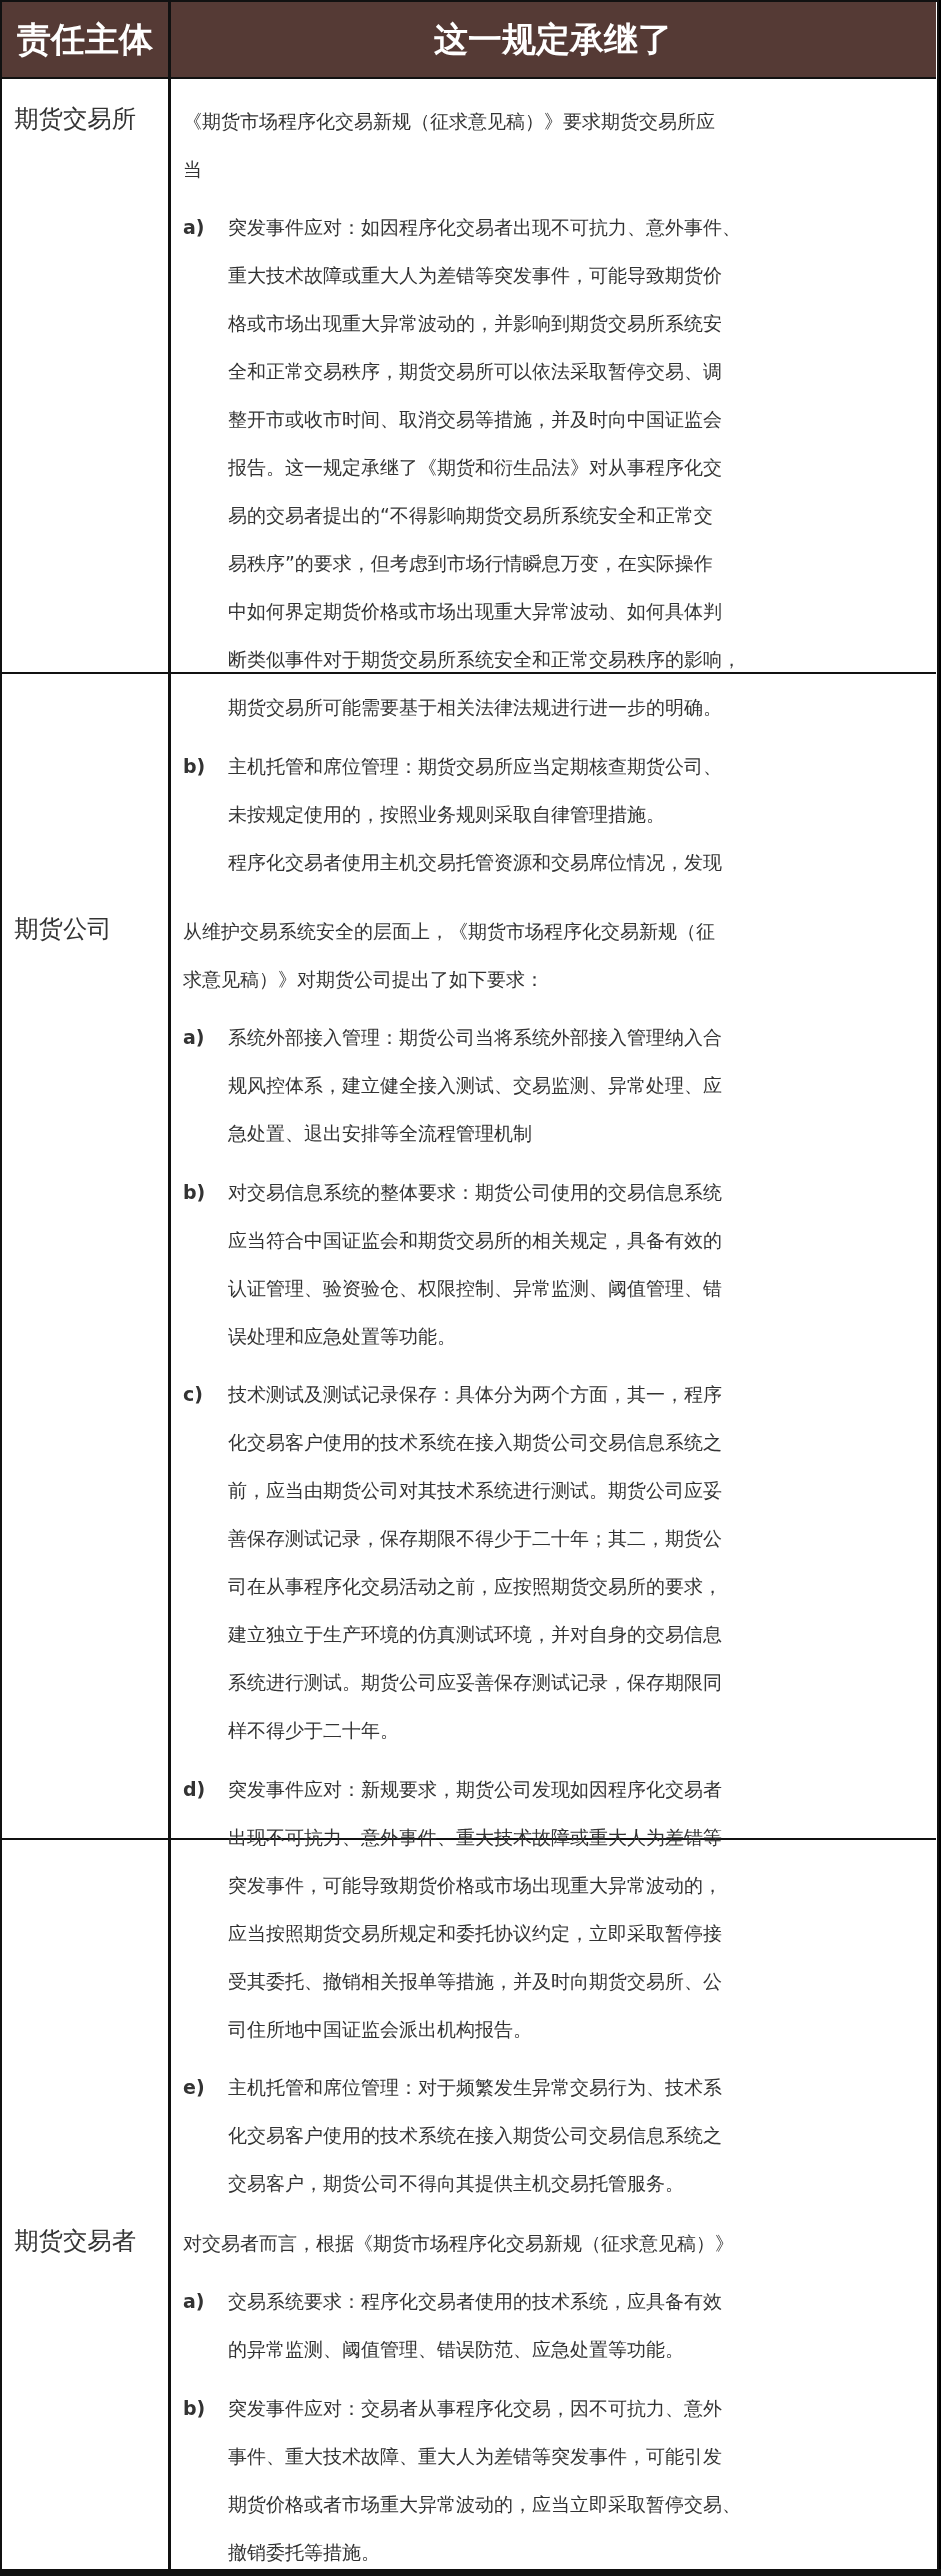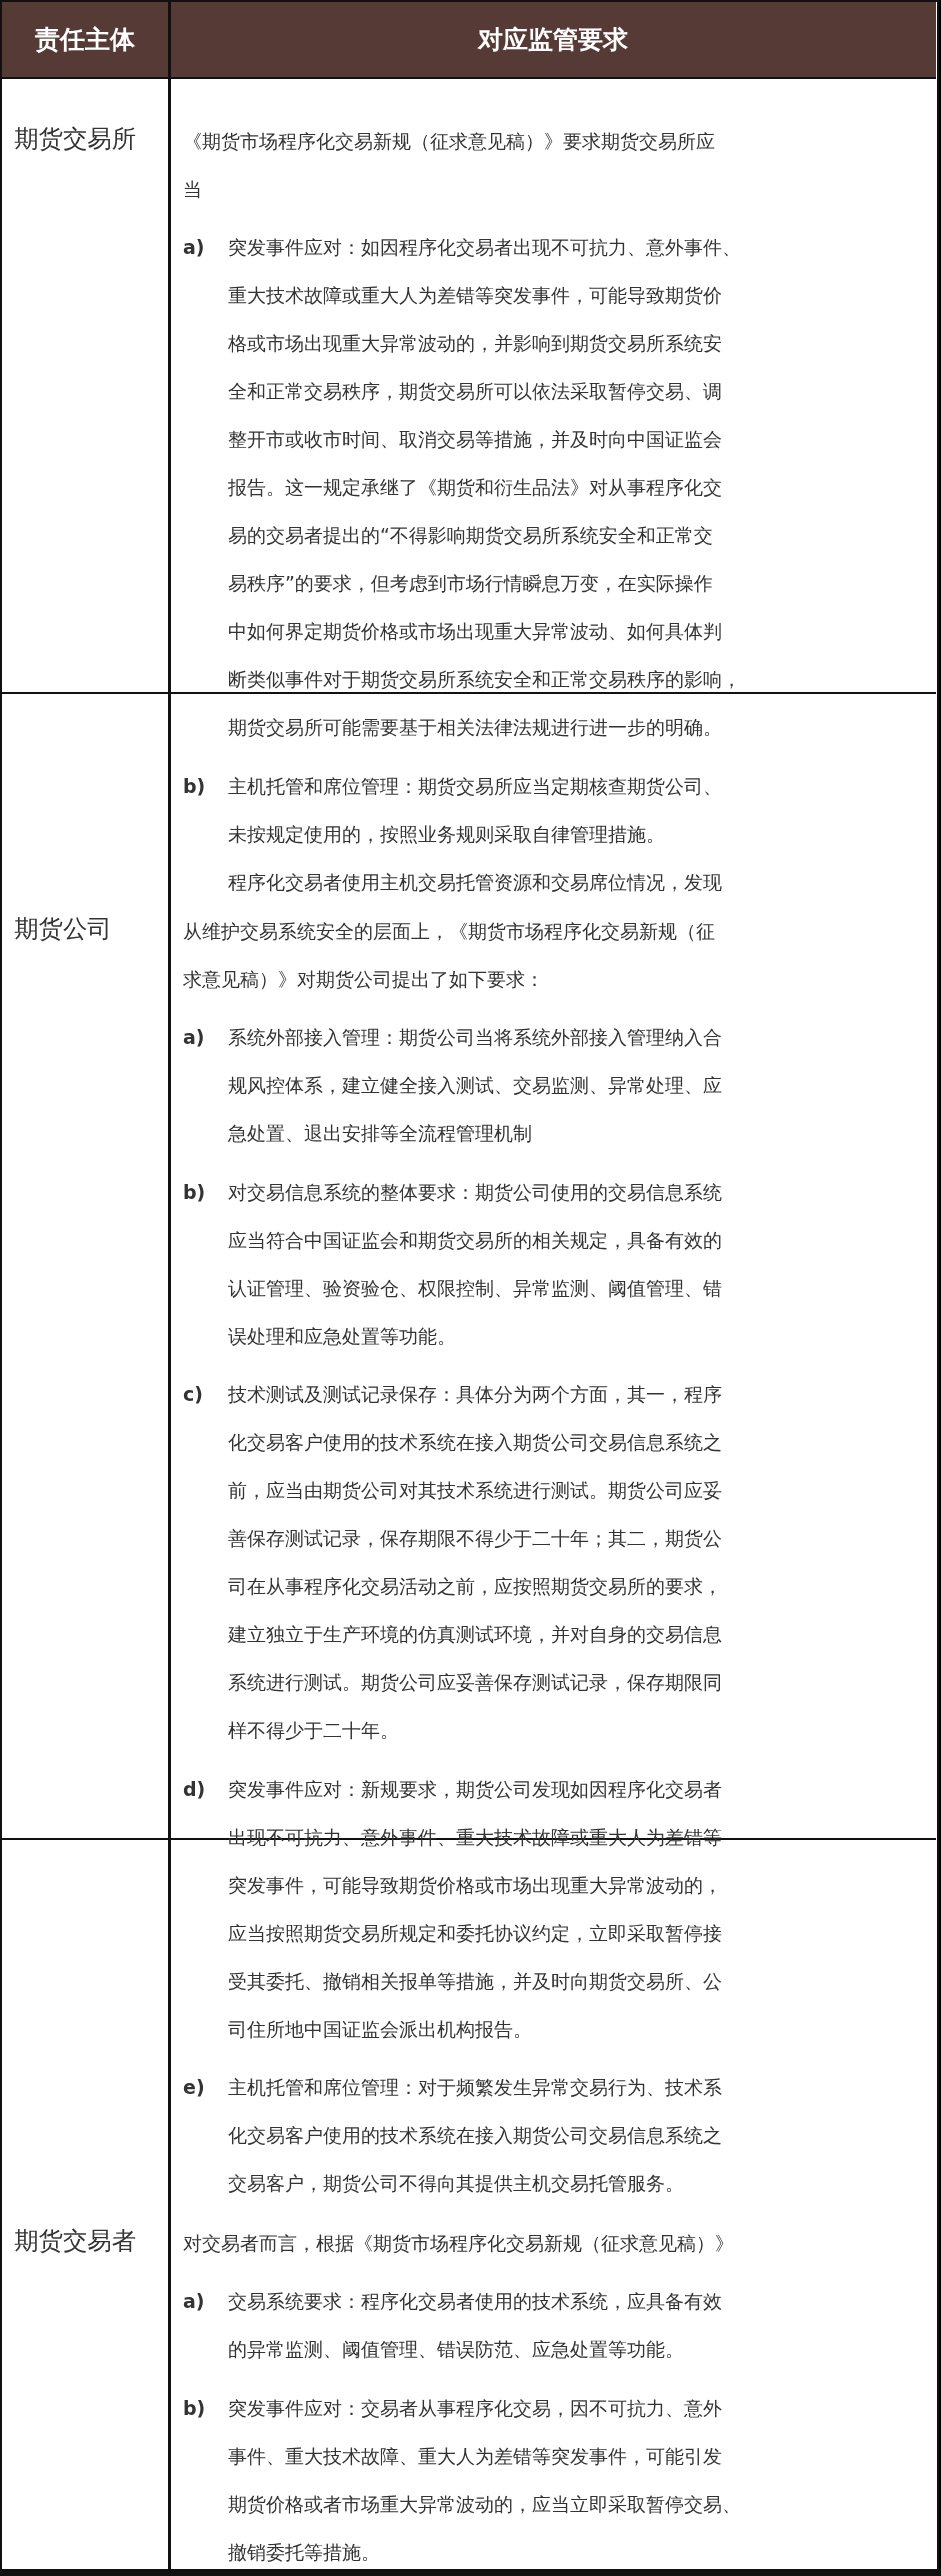--- a/index.html
+++ b/index.html
@@ -9,21 +9,21 @@
     background: #fff; box-sizing: border-box;
     border-left: 2.6px solid #111; border-right: 2.6px solid #111; border-top: 2.6px solid #111;
     overflow: visible;
   }
   .header {
     position: absolute; left: 0; top: 0; width: 934px; height: 75px;
     background: #553a35; border-bottom: 2.6px solid #111;
   }
   .hcell {
     position: absolute; top: 0; height: 75px; line-height: 75px;
-    color: #fff; font-weight: bold; font-size: 25px; text-align: center;
+    color: #fff; font-weight: bold; font-size: 34px; text-align: center;
     font-family: "DejaVu Sans", sans-serif;
   }
   .hcell.c1 { left: 0; width: 166px; }
   .hcell.c2 { left: 168px; width: 766px; }
   .vdiv { position: absolute; left: 166px; top: 0; width: 2.6px; height: 2569px; background: #111; }
   .row { position: absolute; left: 0; width: 934px; border-bottom: 2.6px solid #111; box-sizing: border-box; }
   .subject {
     position: absolute; left: 12.2px; top: 24.4px; font-size: 24.4px; color: #333;
     font-family: "DejaVu Sans", sans-serif; white-space: nowrap; line-height: 42px;
   }
@@ -37,26 +37,26 @@
   .item .body { margin-left: 45px; }
   .b { font-weight: normal; }
   .bottom-band { position: absolute; left: 0; top: 2569px; width: 941px; height: 7px; background: #111; }
 </style>
 </head>
 <body>
 
 <div class="table">
   <div class="header">
     <div class="hcell c1">责任主体</div>
-    <div class="hcell c2">对应监管要求</div>
+    <div class="hcell c2">这一规定承继了</div>
   </div>
   <div class="vdiv"></div>
 
   <div id="rows">
-      <div class="row" style="top: 92px; height: 600px;">
+      <div class="row" style="top: 72px; height: 600px;">
         <div class="subject">期货交易所</div>
         <div class="content">
           <div class="line">《期货市场程序化交易新规（征求意见稿）》要求期货交易所应</div>
           <div class="line">当</div>
           <div class="item">
             <span class="marker">a)</span>
             <div class="body">
               <div class="line"><span class="b">突发事件应对：</span><span>如因程序化交易者出现不可抗力、意外事件、</span></div>
               <div class="line">重大技术故障或重大人为差错等突发事件，可能导致期货价</div>
               <div class="line">格或市场出现重大异常波动的，并影响到期货交易所系统安</div>

